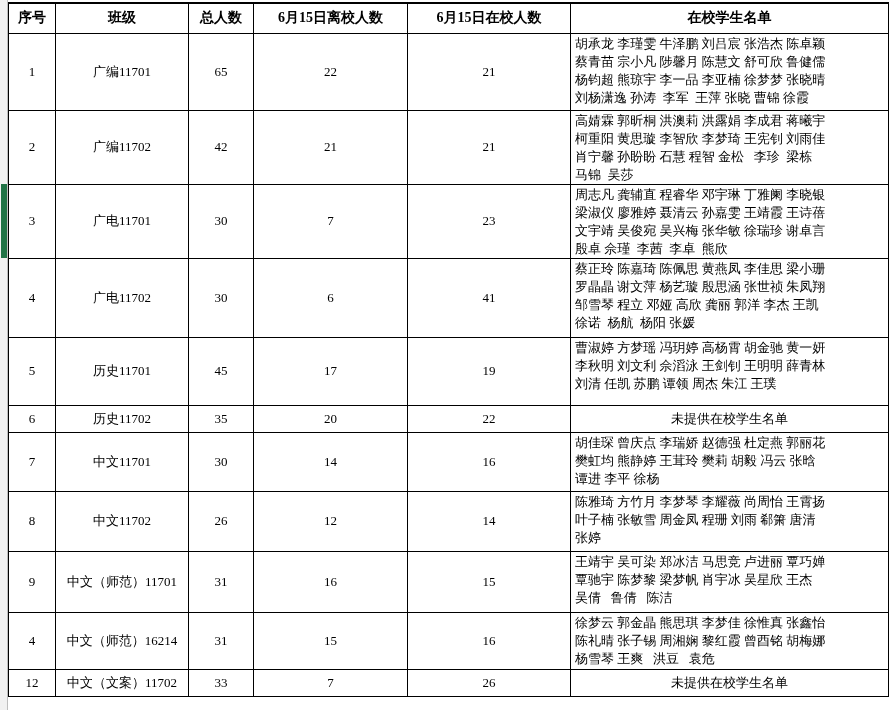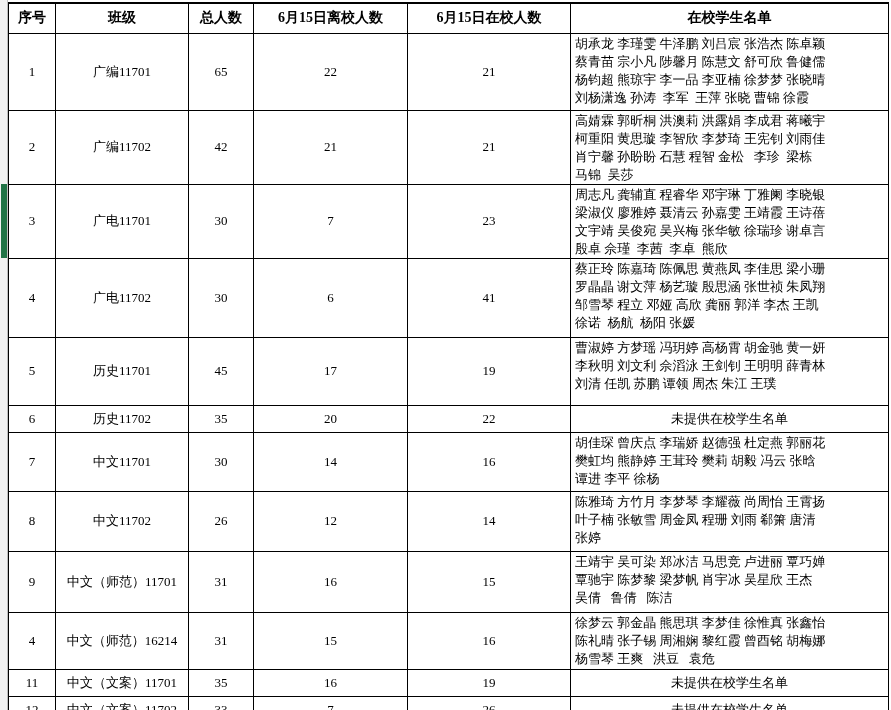--- a/index.html
+++ b/index.html
@@ -176,28 +176,20 @@
     <td class="c">4</td>
     <td class="c">中文（师范）16214</td>
     <td class="c">31</td>
     <td class="c">15</td>
     <td class="c">16</td>
     <td class="roster">徐梦云 郭金晶 熊思琪 李梦佳 徐惟真 张鑫怡
 陈礼晴 张子锡 周湘娴 黎红霞 曾酉铭 胡梅娜
 杨雪琴 王爽   洪豆   袁危</td>
   </tr>
 
-  <tr style="height:25px">
-    <td class="c">11</td>
-    <td class="c">中文（文案）11701</td>
-    <td class="c">35</td>
-    <td class="c">16</td>
-    <td class="c">19</td>
-    <td class="roster empty">未提供在校学生名单</td>
-  </tr>
 
   <tr style="height:23px">
     <td class="c">12</td>
     <td class="c">中文（文案）11702</td>
     <td class="c">33</td>
     <td class="c">7</td>
     <td class="c">26</td>
     <td class="roster empty">未提供在校学生名单</td>
   </tr>
 </tbody>

